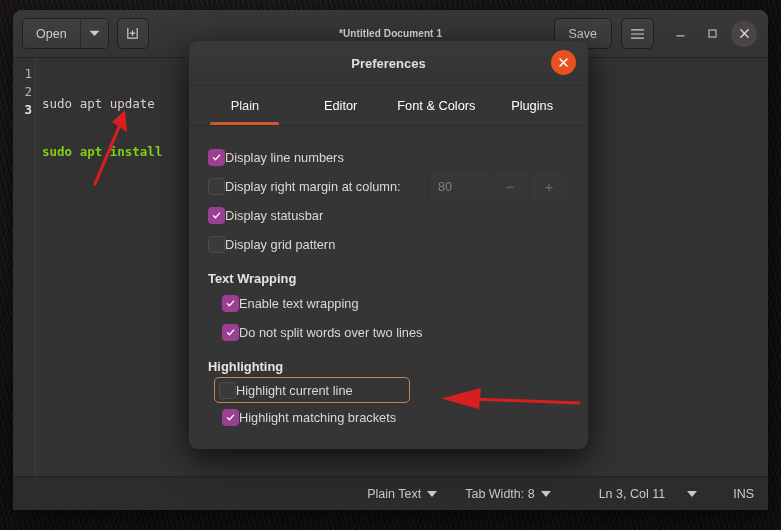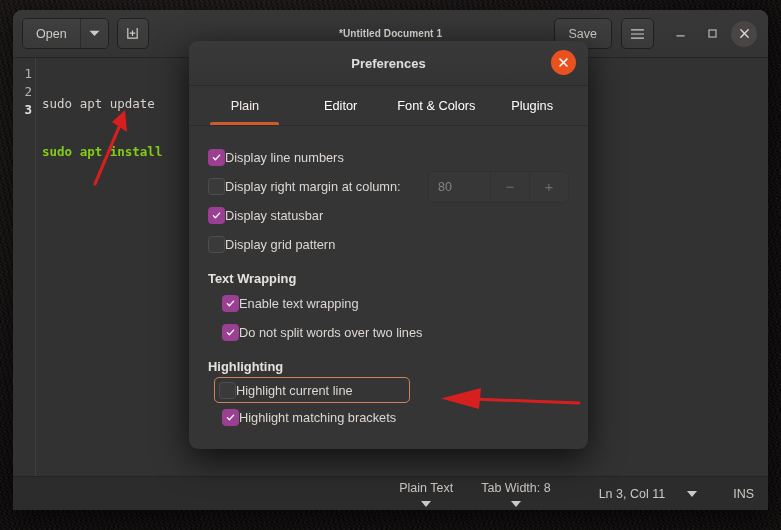--- a/index.html
+++ b/index.html
@@ -189,21 +189,20 @@
     padding-right: 14px;
     gap: 0px;
     font-size: 12.5px;
     color: #cdc8c3;
   }
   .sb-item {
     display: flex;
     align-items: center;
     gap: 6px;
     padding: 0 14px;
-    flex-direction: column;
   }
   .sb-ln { padding: 0 8px 0 34px; }
   .sb-ins { padding-left: 22px; font-size: 12.5px; }
   .caret-down {
     width: 0; height: 0;
     border-left: 5px solid transparent;
     border-right: 5px solid transparent;
     border-top: 6px solid #cdc8c3;
   }
 

